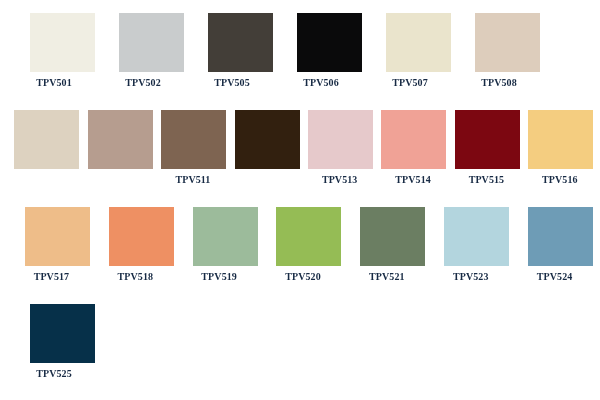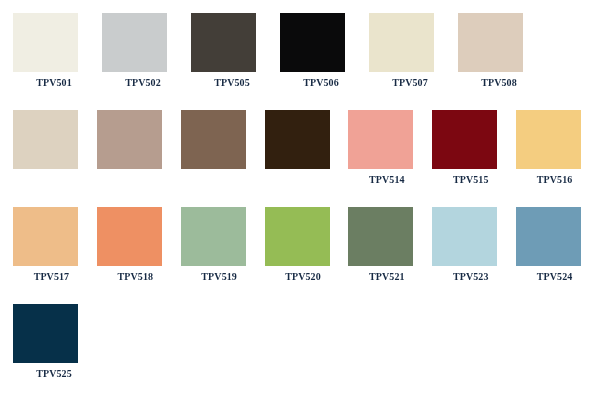--- a/index.html
+++ b/index.html
@@ -30,21 +30,21 @@
     flex-direction: row;
     align-items: flex-start;
     margin-bottom: 22px;
   }
 
   .swatch-cell {
     width: 82px;
     margin-right: 7px;
     display: flex;
     flex-direction: column;
-    align-items: flex-start;
+    align-items: flex-end;
   }
 
   .swatch-chip {
     width: 65px;
     height: 59px;
     display: block;
     border: 0;
   }
 
   .swatch-label {
@@ -93,23 +93,28 @@
     </div>
     <div class="swatch-row">
       <div class="swatch-cell">
         <span class="swatch-chip" style="background-color: rgb(221, 210, 192);"></span>
       </div>
       <div class="swatch-cell">
         <span class="swatch-chip" style="background-color: rgb(182, 157, 143);"></span>
       </div>
       <div class="swatch-cell">
         <span class="swatch-chip" style="background-color: rgb(126, 100, 81);"></span>
+        <span class="swatch-label">TPV511</span>
       </div>
       <div class="swatch-cell">
         <span class="swatch-chip" style="background-color: rgb(50, 32, 15);"></span>
+      </div>
+      <div class="swatch-cell">
+        <span class="swatch-chip" style="background-color: rgb(230, 201, 203);"></span>
+        <span class="swatch-label">TPV513</span>
       </div>
       <div class="swatch-cell">
         <span class="swatch-chip" style="background-color: rgb(240, 162, 150);"></span>
         <span class="swatch-label">TPV514</span>
       </div>
       <div class="swatch-cell">
         <span class="swatch-chip" style="background-color: rgb(124, 7, 17);"></span>
         <span class="swatch-label">TPV515</span>
       </div>
       <div class="swatch-cell">

